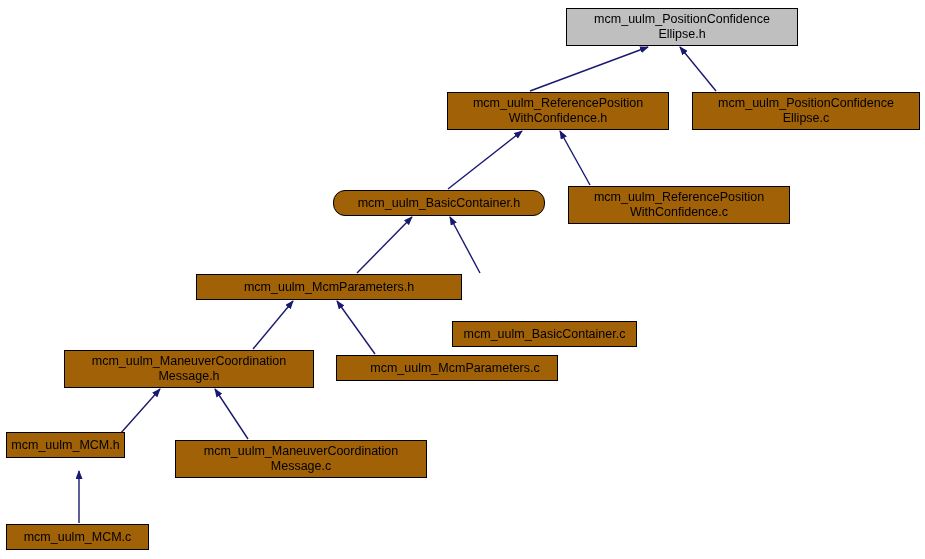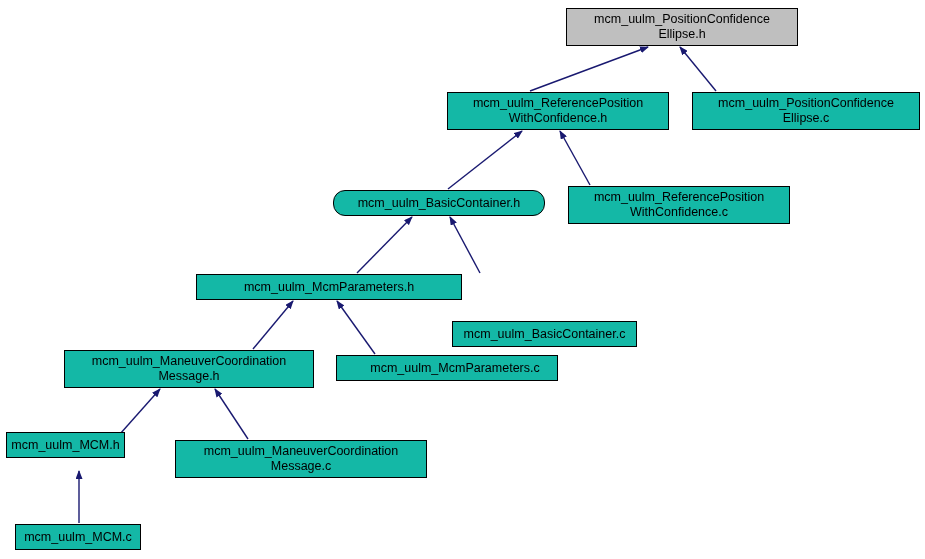--- a/index.html
+++ b/index.html
@@ -20,21 +20,21 @@
     left: 0;
     top: 0;
     width: 925px;
     height: 559px;
     pointer-events: none;
   }
   .node {
     position: absolute;
     box-sizing: border-box;
     border: 1px solid #000000;
-    background: #14b8a6;
+    background: #a16207;
     color: #000000;
     font-size: 12.5px;
     line-height: 15px;
     display: flex;
     align-items: center;
     justify-content: center;
     text-align: center;
     padding: 0 4px;
     white-space: pre-line;
   }
@@ -74,14 +74,14 @@
     <div class="node" style="left: 568px; top: 186px; width: 222px; height: 38px;">mcm_uulm_ReferencePosition
 WithConfidence.c</div>
     <div class="node" style="left: 196px; top: 274px; width: 266px; height: 26px;">mcm_uulm_McmParameters.h</div>
     <div class="node" style="left: 452px; top: 274px; width: 185px; height: 26px; margin-top: 47px;">mcm_uulm_BasicContainer.c</div>
     <div class="node" style="left: 64px; top: 350px; width: 250px; height: 38px;">mcm_uulm_ManeuverCoordination
 Message.h</div>
     <div class="node" style="left: 336px; top: 355px; width: 222px; height: 26px; padding-left: 20px;">mcm_uulm_McmParameters.c</div>
     <div class="node" style="left: 6px; top: 432px; width: 119px; height: 26px;">mcm_uulm_MCM.h</div>
     <div class="node" style="left: 175px; top: 440px; width: 252px; height: 38px;">mcm_uulm_ManeuverCoordination
 Message.c</div>
-    <div class="node" style="left: 15px; top: 524px; width: 126px; height: 26px;">mcm_uulm_MCM.c</div>
+    <div class="node" style="left: 6px; top: 524px; width: 143px; height: 26px;">mcm_uulm_MCM.c</div>
   </div>
 
 </body></html>

